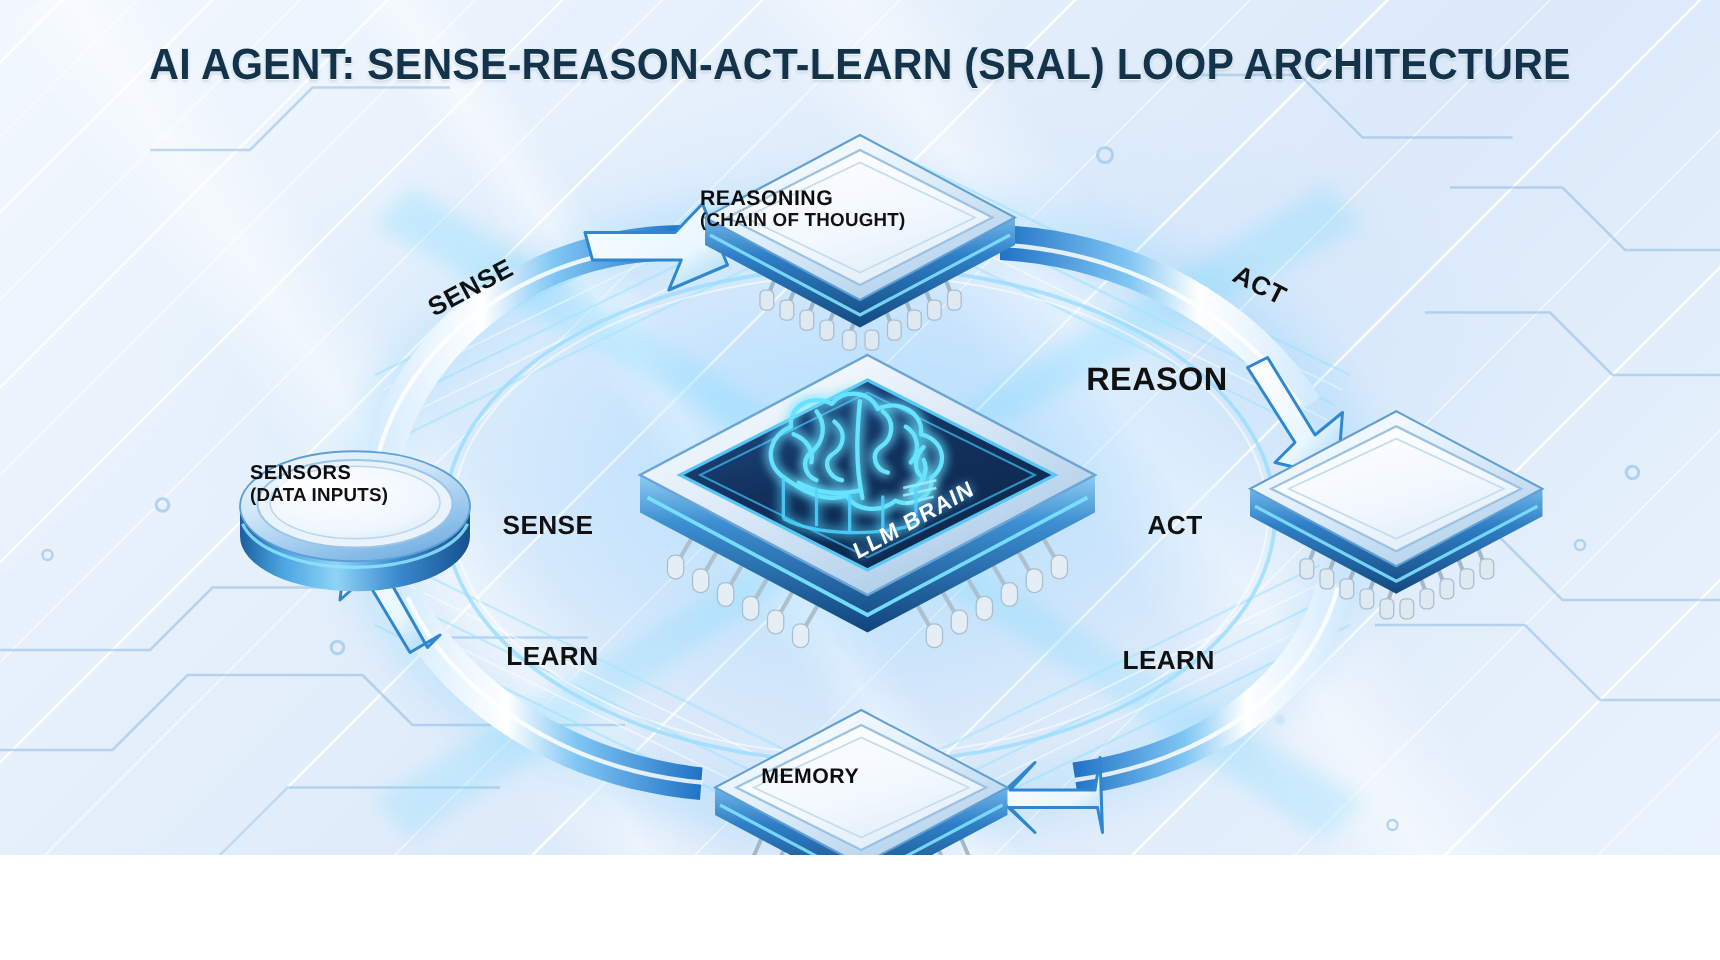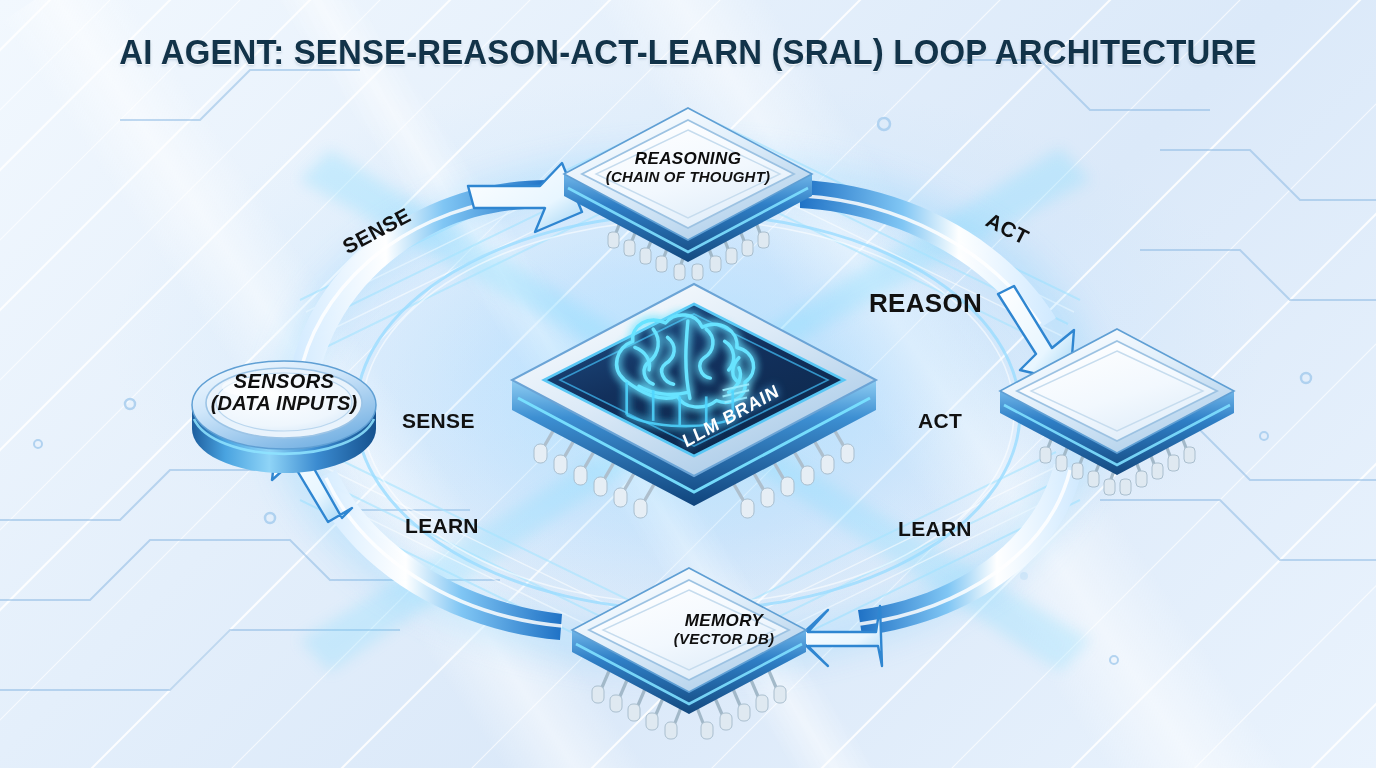--- a/index.html
+++ b/index.html
@@ -1,18 +1,18 @@
 <!DOCTYPE html>
 <html><head>
 <meta charset="utf-8">
 <style>
   html,body{margin:0;padding:0;background:#fff;}
   body{width:1376px;height:768px;overflow:hidden;font-family:"Liberation Sans",sans-serif;}
 
-  #stage{position:relative;width:1376px;height:768px;overflow:hidden;
+  #stage{position:relative;width:1376px;height:684px;overflow:hidden;
     background:
       radial-gradient(ellipse 60% 50% at 50% 45%, rgba(190,225,255,.55) 0%, rgba(205,230,252,0) 70%),
       linear-gradient(135deg,#f2f8fe 0%,#e4effb 35%,#dbe9f9 60%,#eaf3fd 100%);
   }
 
   
   .bg-svg{position:absolute;inset:0;width:1376px;height:768px;}
 
   
   #title{position:absolute;left:0;top:32px;width:100%;text-align:center;
@@ -24,32 +24,32 @@
     white-space:nowrap;}
 
   
   .loop-svg{position:absolute;inset:0;width:1376px;height:768px;}
 
   
   .node{position:absolute;}
 
   .chip-svg{display:block;overflow:visible;}
 
-  .node-label{position:absolute;left:0;width:100%;text-align:center;
-    pointer-events:none;font-style:italic;}
+  .node-label{position:absolute;left:12px;width:100%;
+    pointer-events:none;}
   .node-label .l1{display:block;font-size:17px;font-weight:bold;color:#0d0d0d;
     letter-spacing:.4px;line-height:1.05;}
   .node-label .l2{display:block;font-size:15px;font-weight:bold;color:#111;
     letter-spacing:.2px;line-height:1.15;}
 
   
   #node-sensors{left:188px;top:333px;width:192px;height:142px;}
   #node-sensors .lbl{top:38px;}
-  #node-sensors .lbl .l1{font-size:20px;}
-  #node-sensors .lbl .l2{font-size:20px;}
+  #node-sensors .lbl .l1{font-size:16px;}
+  #node-sensors .lbl .l2{font-size:15px;}
 
   #node-reasoning{left:548px;top:92px;width:280px;height:196px;}
   #node-reasoning .lbl{top:58px;}
 
   #node-action{left:990px;top:313px;width:254px;height:188px;}
   #node-action .lbl{top:60px;}
 
   #node-memory{left:562px;top:556px;width:254px;height:190px;}
   #node-memory .lbl{top:56px;padding-left:35px;}
 
@@ -425,21 +425,20 @@
         <rect x="139" y="166" width="12" height="17" rx="5"></rect>
       </g>
       <path d="M10 74 L127 136 L244 74 L244 96 L127 158 L10 96 Z" fill="url(#chipSideA)"></path>
       <path d="M14 88 L127 148 L240 88" fill="none" stroke="#7fe0ff" stroke-width="2.6" opacity=".9"></path>
       <path d="M127 12 L244 74 L127 136 L10 74 Z" fill="url(#chipTopA)" stroke="#5f9fd4" stroke-width="1.6"></path>
       <path d="M127 24 L227 74 L127 124 L27 74 Z" fill="url(#chipFaceA)" stroke="#9cc2e2" stroke-width="1.8"></path>
       <path d="M127 34 L213 74 L127 114 L41 74 Z" fill="none" stroke="#c6dcee" stroke-width="1.4"></path>
     </svg>
     <div class="node-label lbl">
       <span class="l1">MEMORY</span>
-      <span class="l2">(VECTOR DB)</span>
     </div>
   </div>
 
   <div class="node" id="node-brain">
     <svg class="chip-svg" width="392" height="292" viewBox="0 0 392 292">
       <defs>
         <linearGradient id="bSide" x1="0" y1="0" x2="0" y2="1">
           <stop offset="0" stop-color="#8ecdf2"></stop>
           <stop offset=".3" stop-color="#3d8fd2"></stop>
           <stop offset="1" stop-color="#10447c"></stop>

